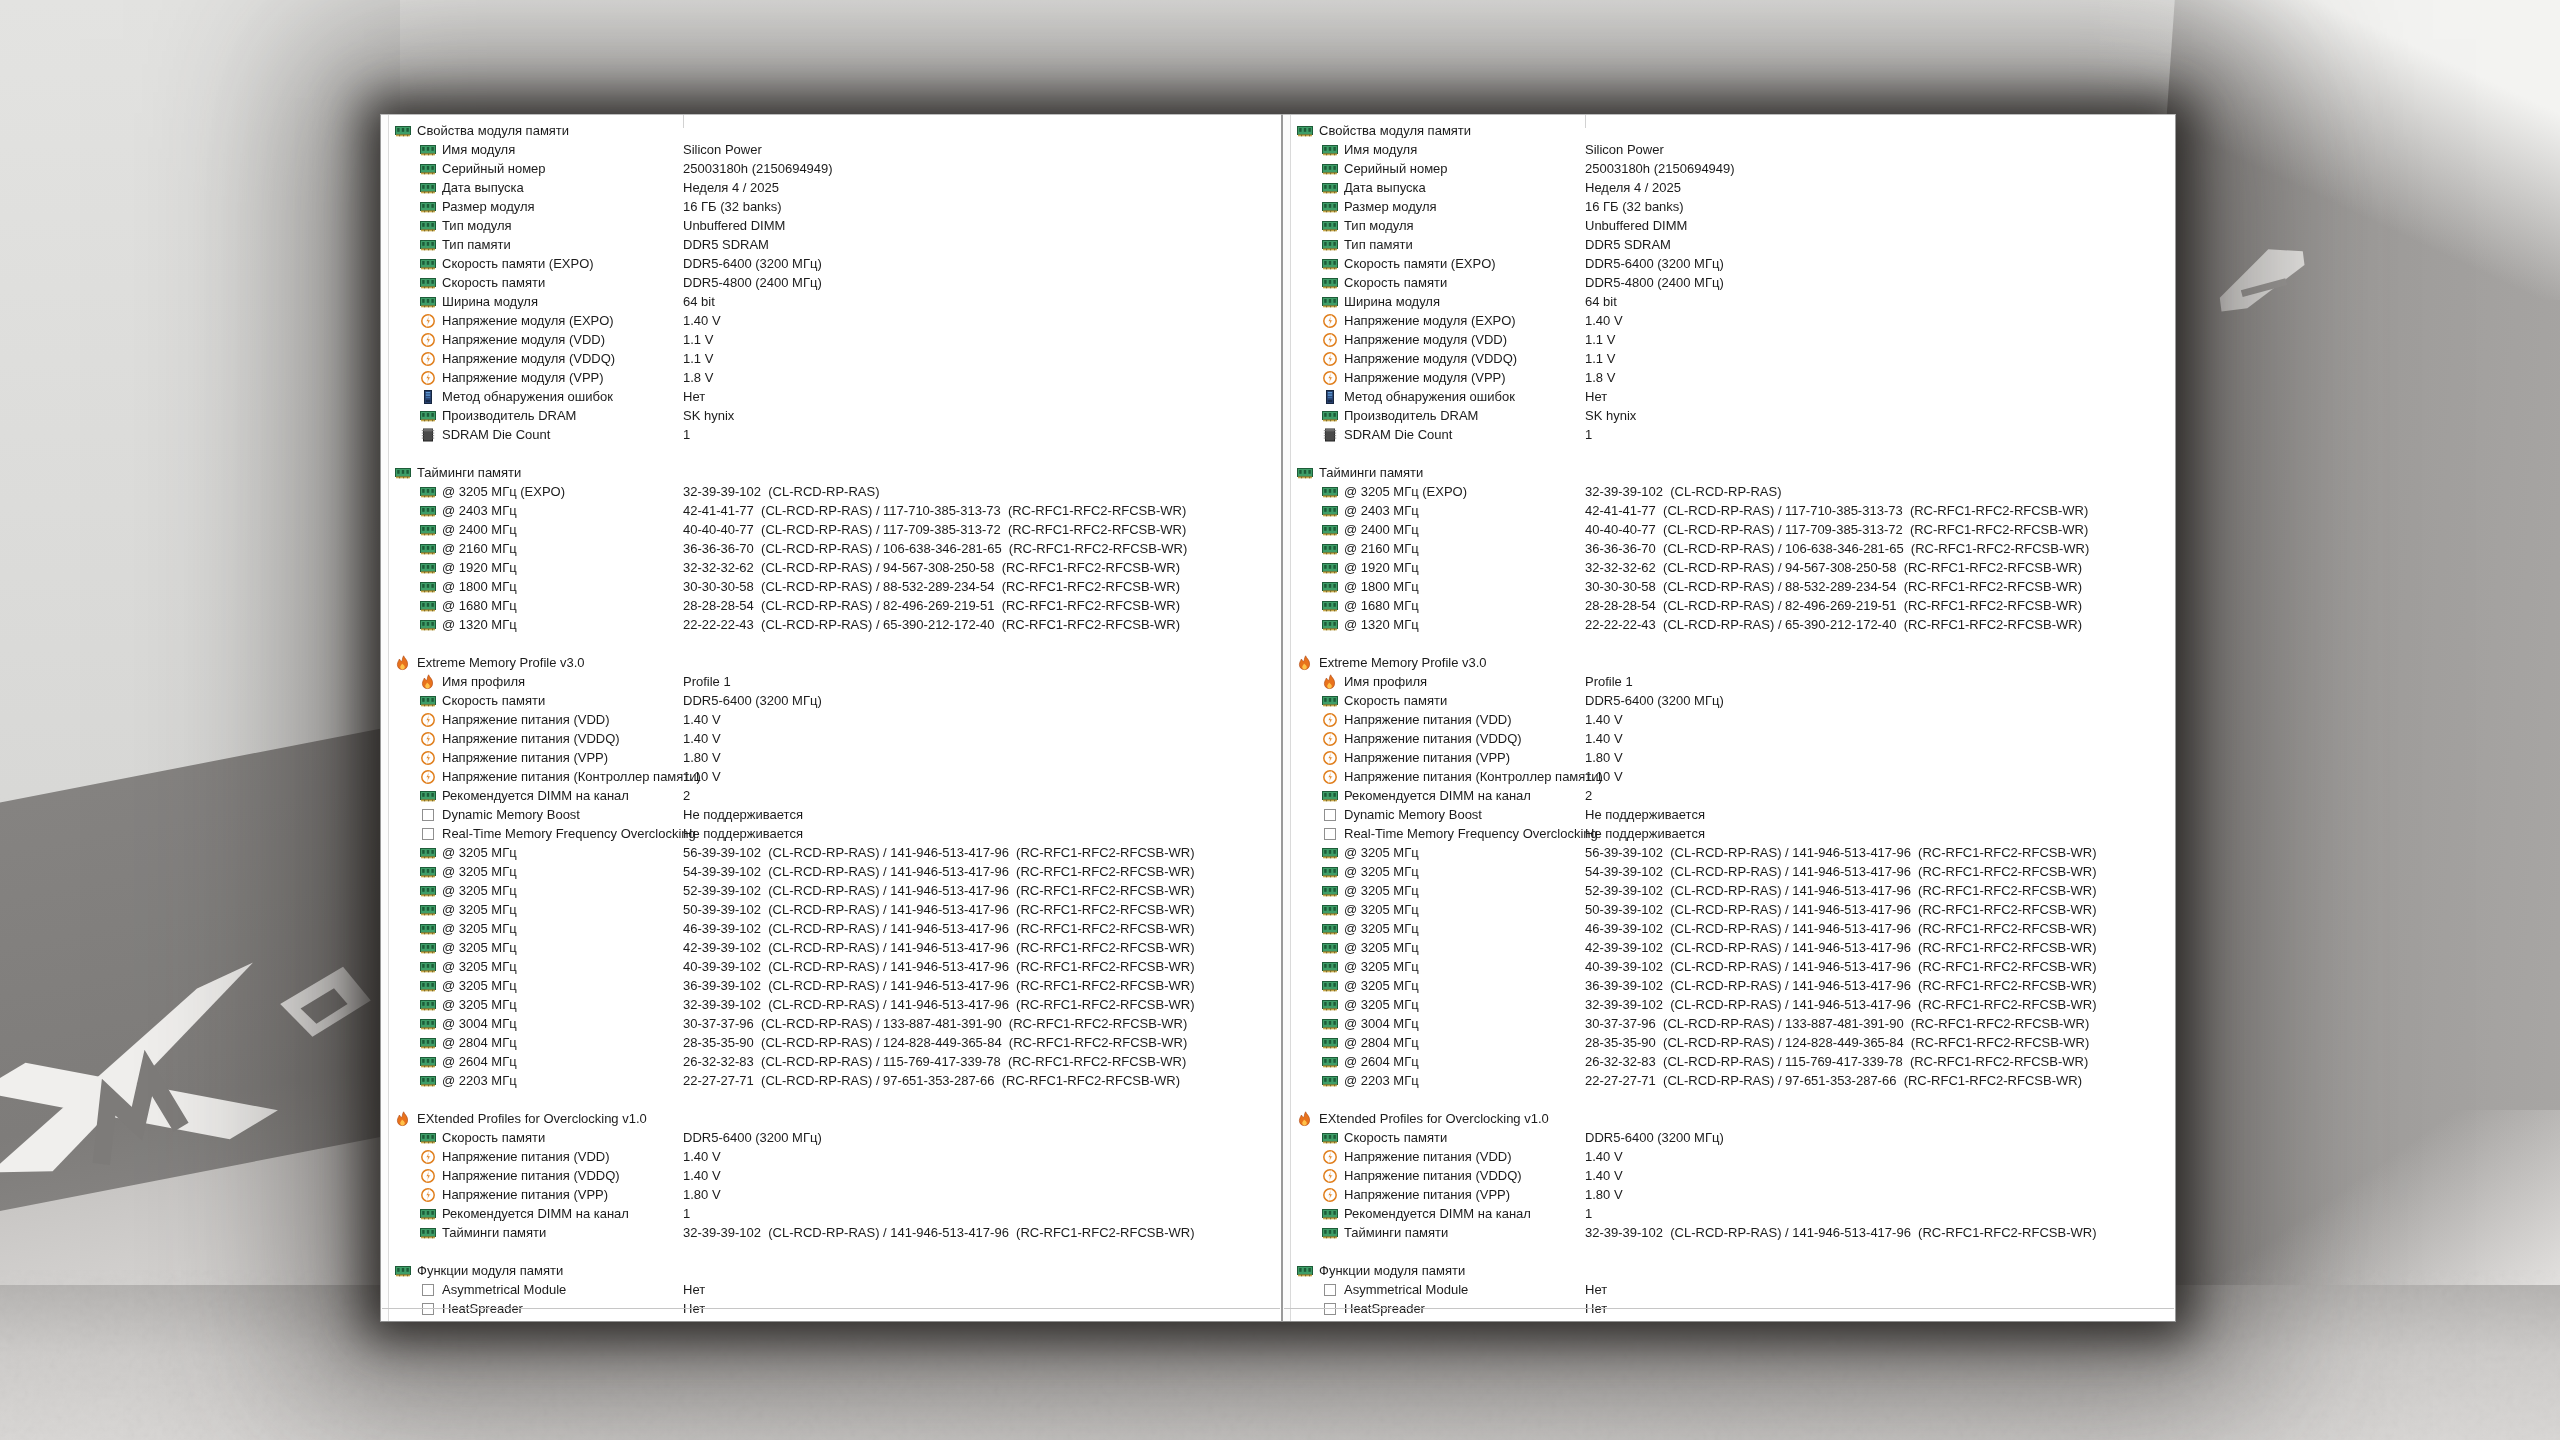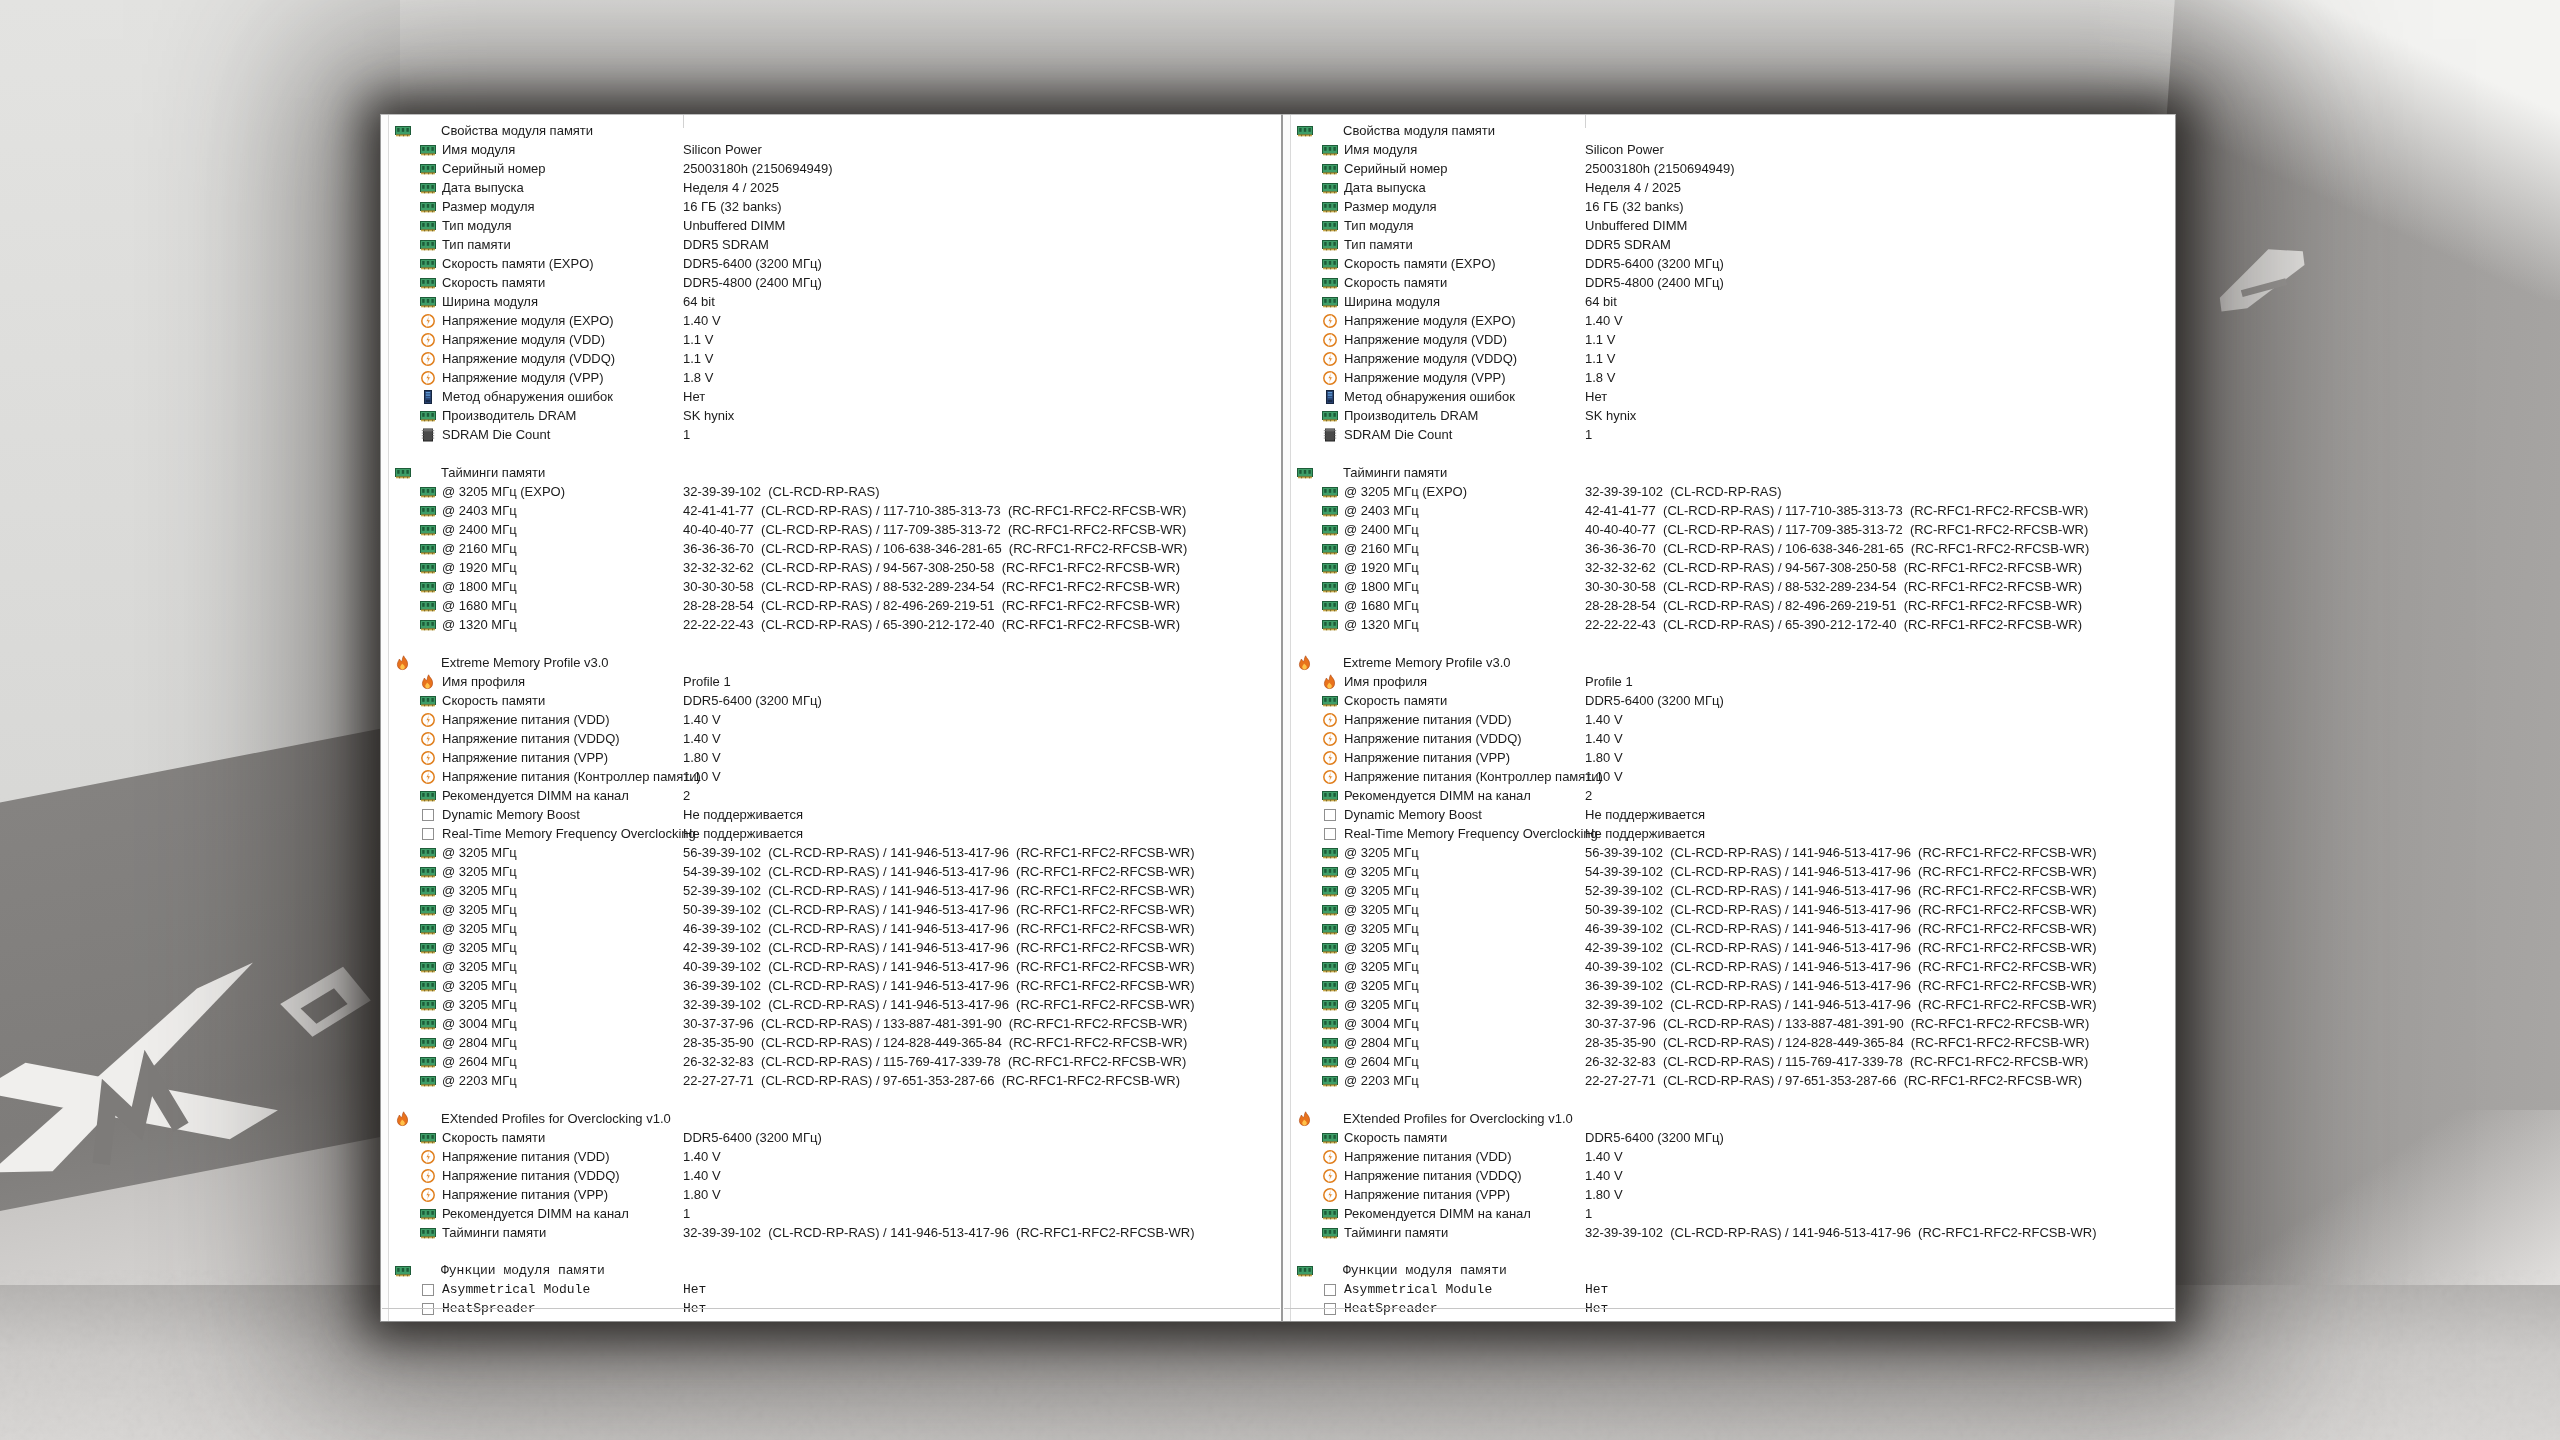--- a/index.html
+++ b/index.html
@@ -37,24 +37,24 @@
     border:1px solid #9a9a9a;border-top-color:#bcbcbc;border-bottom-color:#8f8f8f;
     box-sizing:border-box;overflow:hidden;}
   #panel-left{left:380px;width:902px;}
   #panel-right{left:1282px;width:894px;}
   .gutter{position:absolute;top:0;left:0;bottom:0;width:7px;background:#fcfcfc;
     border-right:1px solid #dadada;}
   .coltick{position:absolute;top:0;left:302px;height:13px;width:1px;background:#d2d2d2;}
   .bottom-line{position:absolute;left:1px;right:1px;bottom:12px;height:1px;background:#c6c6c6;}
   .content{position:absolute;left:8px;top:6px;right:2px;}
   .section{margin-bottom:19px;}
-  .section:last-child{margin-bottom:0;font-family:Liberation Mono, monospace;}
+  .section:last-child{margin-bottom:0;}
   .row{height:19px;position:relative;display:flex;align-items:center;
     font-size:13px;color:#1b1b1b;line-height:19px;}
-  .row.header{padding-left:6px;font-weight:400;gap:24px;}
+  .row.header{padding-left:6px;font-weight:400;}
   .row.indent{padding-left:31px;}
   .row .icon{width:16px;height:16px;flex:0 0 16px;display:inline-flex;align-items:center;
     justify-content:center;margin-right:6px;}
   .row .icon svg{width:16px;height:16px;display:block;}
   .lbl{white-space:pre;}
   .val{position:absolute;left:294px;top:0;white-space:pre;}
 </style>
 </head>
 <body>
 

